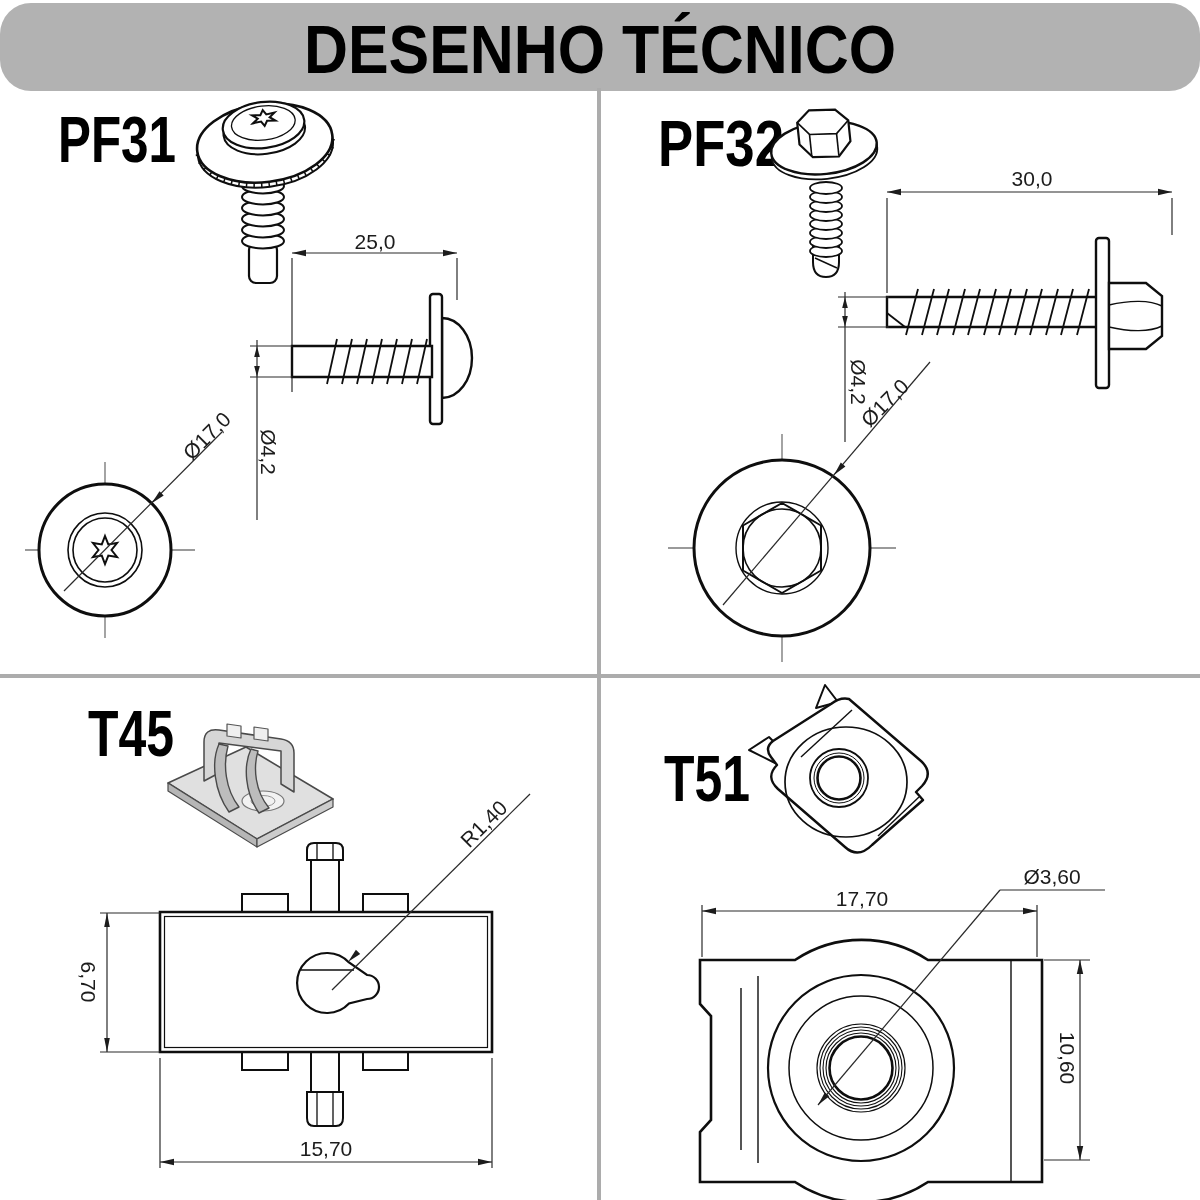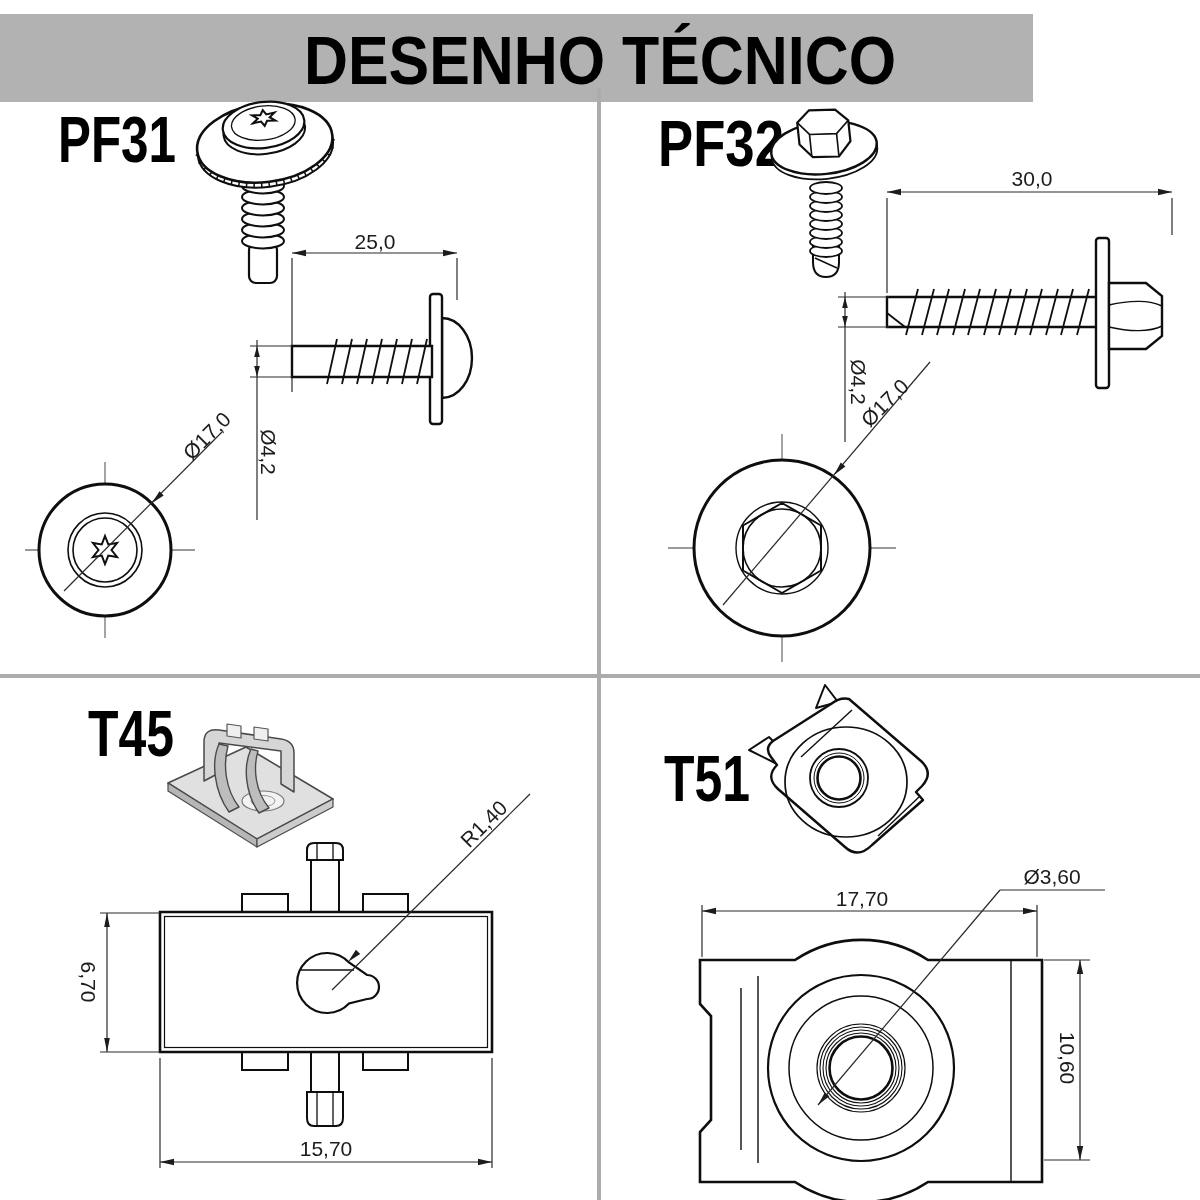--- a/index.html
+++ b/index.html
@@ -1,18 +1,18 @@
 <!DOCTYPE html>
 <html><head>
 <meta charset="utf-8">
 <style>
   html,body{margin:0;padding:0;background:#ffffff;}
   #stage{position:relative;width:1200px;height:1200px;background:#ffffff;overflow:hidden;
          font-family:"Liberation Sans",sans-serif;}
-  .banner{position:absolute;left:0;top:14px;width:1033px;height:88px;}
+  .banner{position:absolute;left:0;top:3px;width:1200px;height:88px;border-radius:31px;}
   .divider{position:absolute;}
   .divider.v{left:597px;top:88px;width:4px;height:1112px;}
   .divider.h{left:0;top:674px;width:1200px;height:4px;}
   svg{position:absolute;display:block;}
   svg text{font-family:"Liberation Sans",sans-serif;fill:#1a1a1a;}
   .plabel{font-size:65px;font-weight:bold;fill:#000000;}
   .dim{font-size:21px;fill:#1c1c1c;}
   .title-text{font-size:68px;font-weight:bold;fill:#000000;}
   .outline{stroke:#0e0e0e;fill:#ffffff;}
   .thin{stroke:#0e0e0e;fill:none;}

